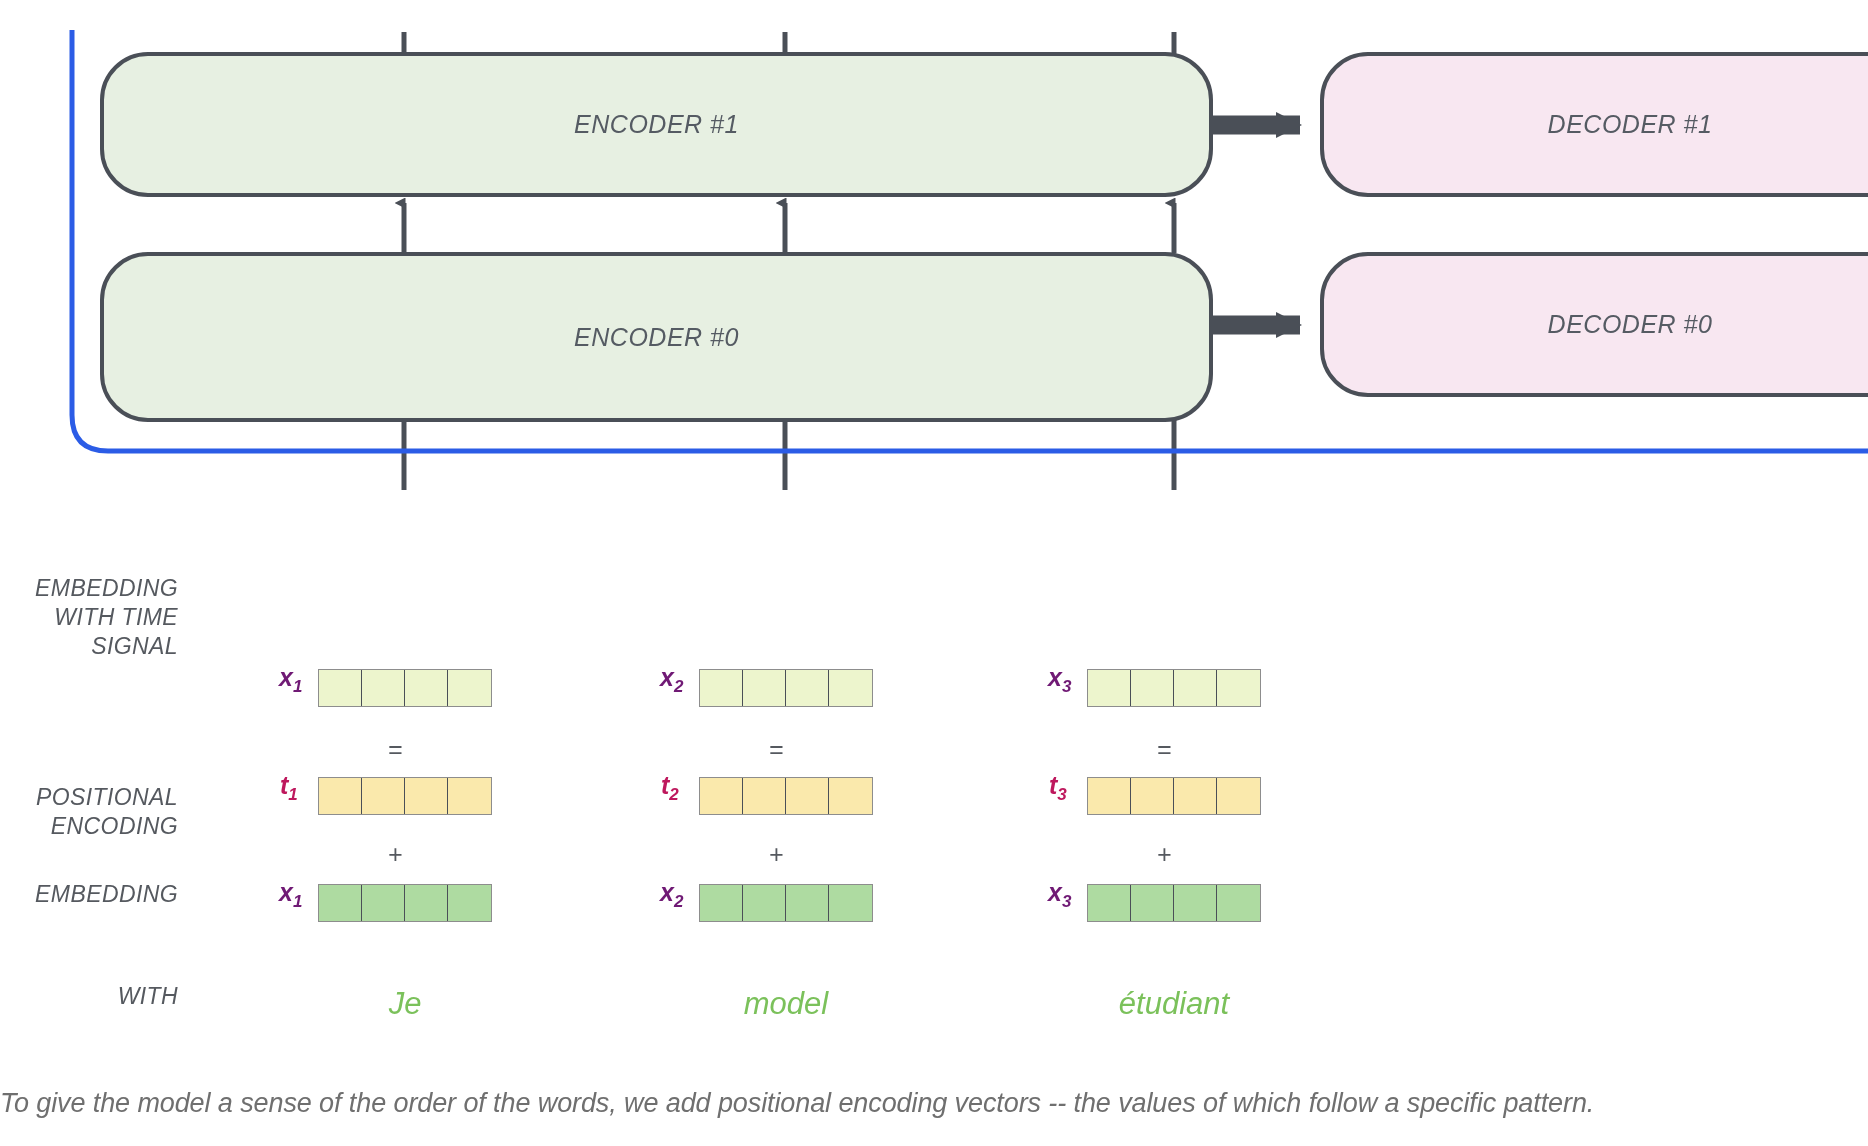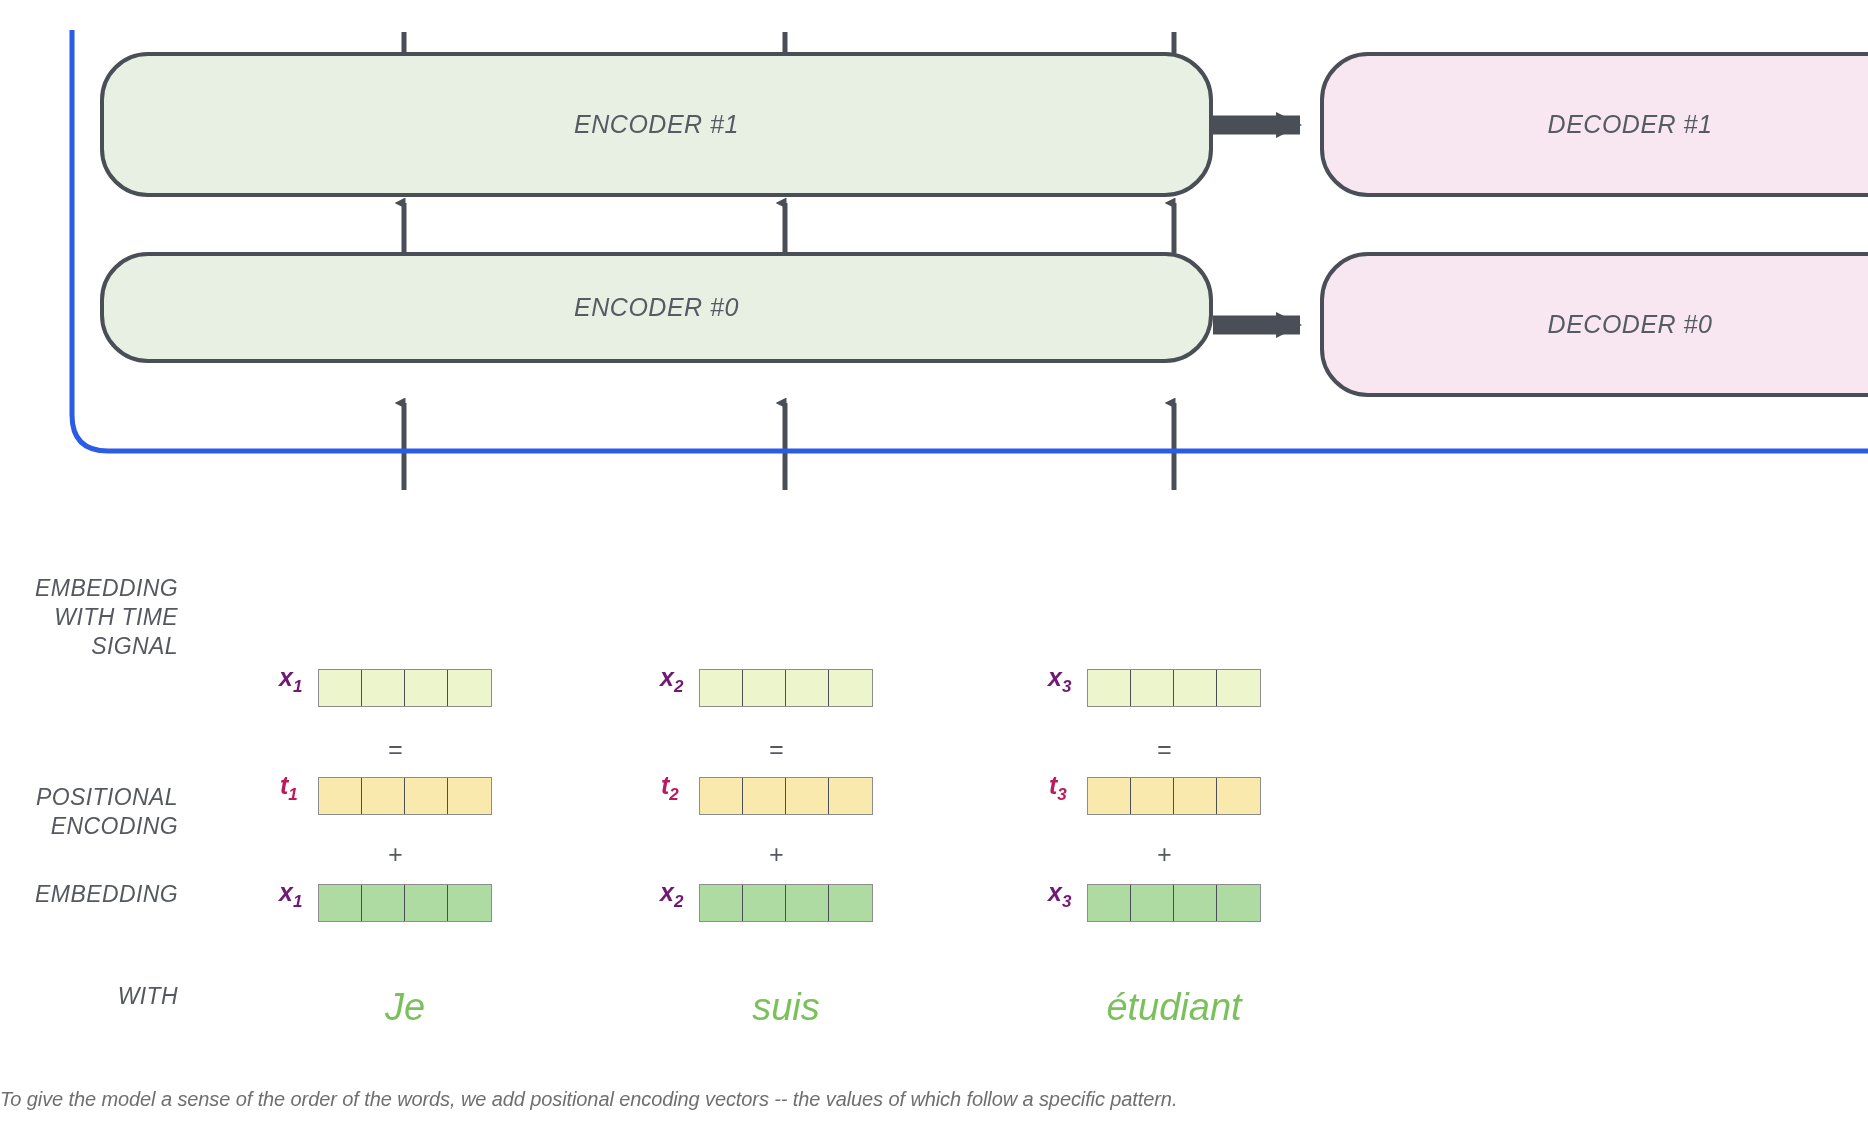--- a/index.html
+++ b/index.html
@@ -34,21 +34,21 @@
     justify-content: center;
     font-size: 25px;
     letter-spacing: 0.5px;
     color: #555b63;
     font-family: "Liberation Sans", sans-serif;
   }
   .enc { background: #e7f0e2; }
   .dec { background: #f8e7f1; }
 
   #enc1 { left: 100px;  top: 52px;  width: 1113px; height: 145px; }
-  #enc0 { left: 100px;  top: 252px; width: 1113px; height: 111px; }
+  #enc0 { left: 100px;  top: 252px; width: 1113px; height: 170px; }
   #dec1 { left: 1320px; top: 52px;  width: 620px;  height: 145px; }
   #dec0 { left: 1320px; top: 252px; width: 620px;  height: 145px; }
 
   
   .rowlabel {
     position: absolute;
     text-align: right;
     color: #55595f;
     font-size: 23px;
     line-height: 29px;
@@ -92,34 +92,34 @@
     position: absolute;
     font-size: 25px;
     color: #55595f;
     font-family: "Liberation Sans", sans-serif;
     text-align: center;
     width: 40px;
   }
 
   .word {
     position: absolute;
-    font-size: 38px;
+    font-size: 31px;
     color: #7bc15b;
     font-family: "Liberation Sans", sans-serif;
     text-align: center;
     width: 240px;
     white-space: nowrap;
   }
 
   #caption {
     position: absolute;
     left: 0px;
     top: 1088px;
     width: 1868px;
-    font-size: 20px;
+    font-size: 27px;
     color: #6f6f6f;
     font-family: "Liberation Sans", sans-serif;
     letter-spacing: -0.1px;
   }
 </style>
 </head>
 <body>
 
 <div id="page">
 
@@ -243,21 +243,21 @@
   <div class="veclabel lab-x" style="left:660px; top:878px;">
     <span>x</span><sub>2</sub>
   </div>
   <div class="vec v-emb" id="vec-emb-2" style="left:699px; top:884px;">
       <div></div>
       <div></div>
       <div></div>
       <div></div>
     </div>
 
-  <div class="word" style="left:666px; top:986px;">suis</div>
+  <div class="word" style="left:666px; top:986px;">model</div>
 
   <div class="veclabel lab-x" style="left:1048px; top:663px;">
     <span>x</span><sub>3</sub>
   </div>
   <div class="vec v-ewts" id="vec-ewts-3" style="left:1087px; top:669px;">
       <div></div>
       <div></div>
       <div></div>
       <div></div>
     </div>

